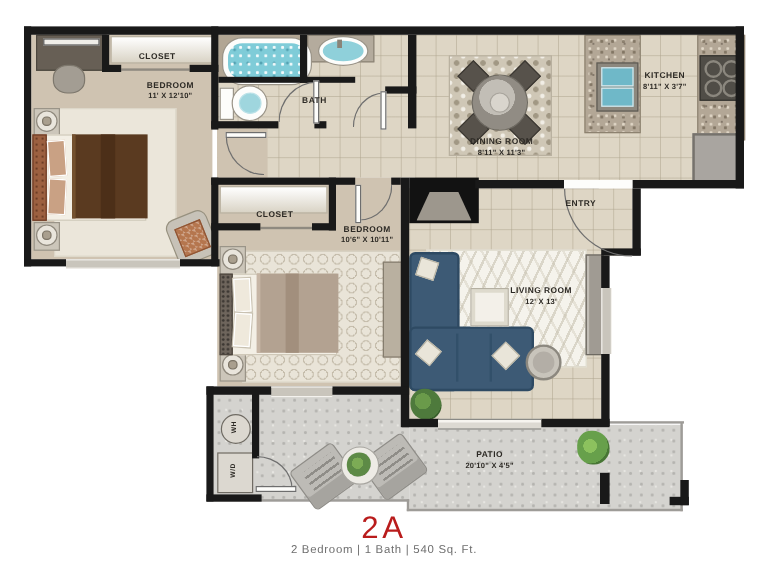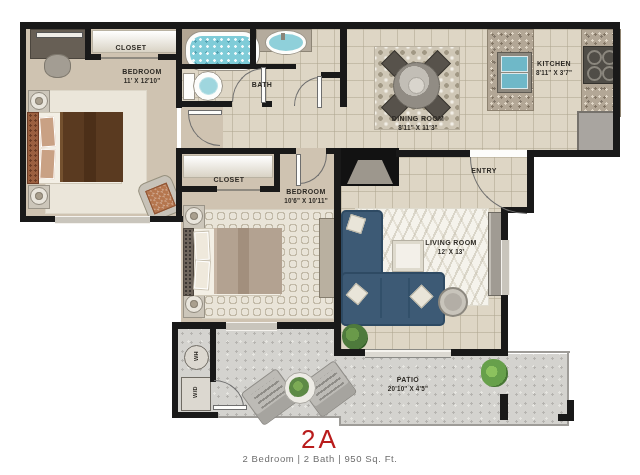--- a/index.html
+++ b/index.html
@@ -234,15 +234,15 @@
   <div class="dims" style="left:418px;top:124px;">8'11" X 11'3"</div>
   <div class="label" style="left:554px;top:60px;">KITCHEN</div>
   <div class="dims" style="left:554px;top:69px;">8'11" X 3'7"</div>
   <div class="label" style="left:484px;top:167px;">ENTRY</div>
   <div class="label" style="left:451px;top:239px;">LIVING ROOM</div>
   <div class="dims" style="left:451px;top:248px;">12' X 13'</div>
   <div class="label" style="left:408px;top:376px;">PATIO</div>
   <div class="dims" style="left:408px;top:385px;">20'10" X 4'5"</div>
 
   <div class="footer" style="top:424px;font-size:26px;font-weight:300;letter-spacing:3px;color:#b91c1c;">2A</div>
-  <div class="footer" style="top:453px;font-size:9.5px;letter-spacing:.6px;color:#6e6e6e;">2 Bedroom | 2 Bath | 950 Sq. Ft.</div>
+  <div class="footer" style="top:453px;font-size:9.5px;letter-spacing:.6px;color:#6e6e6e;">2 Bedroom | 1 Bath | 540 Sq. Ft.</div>
 
 </div>
 
 </body></html>

